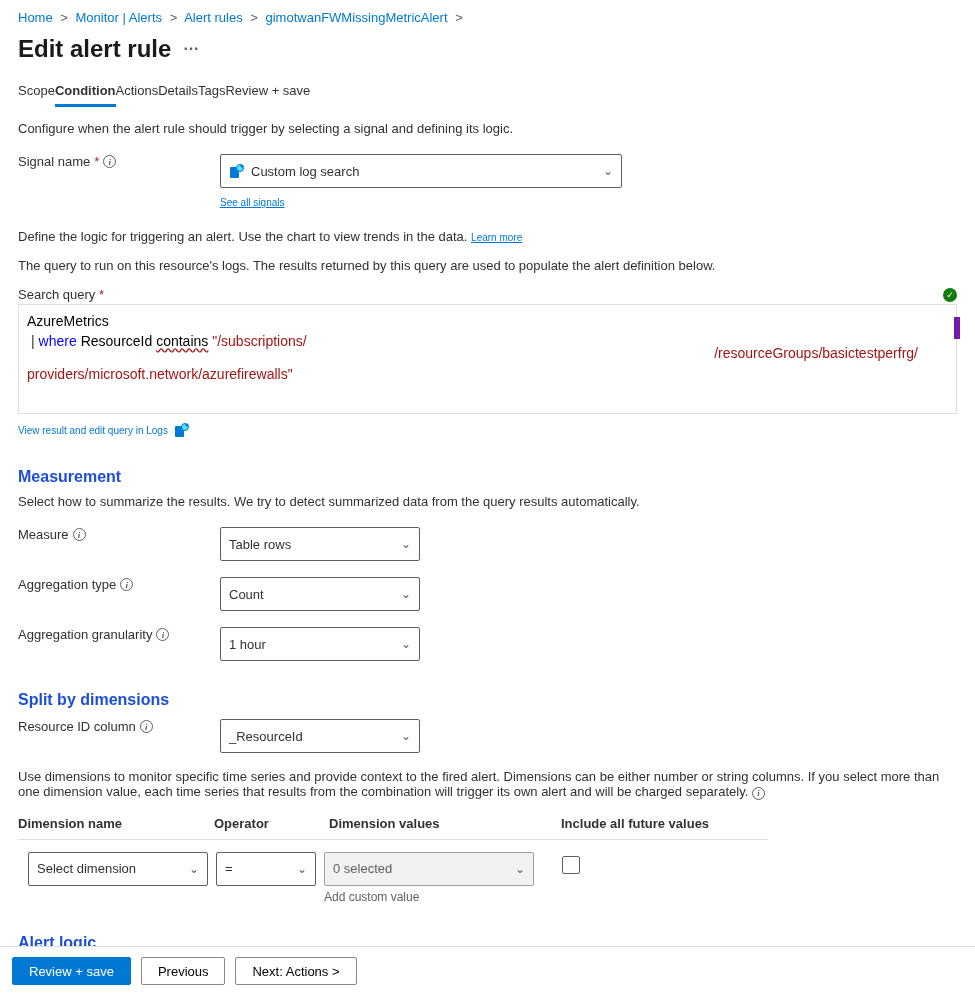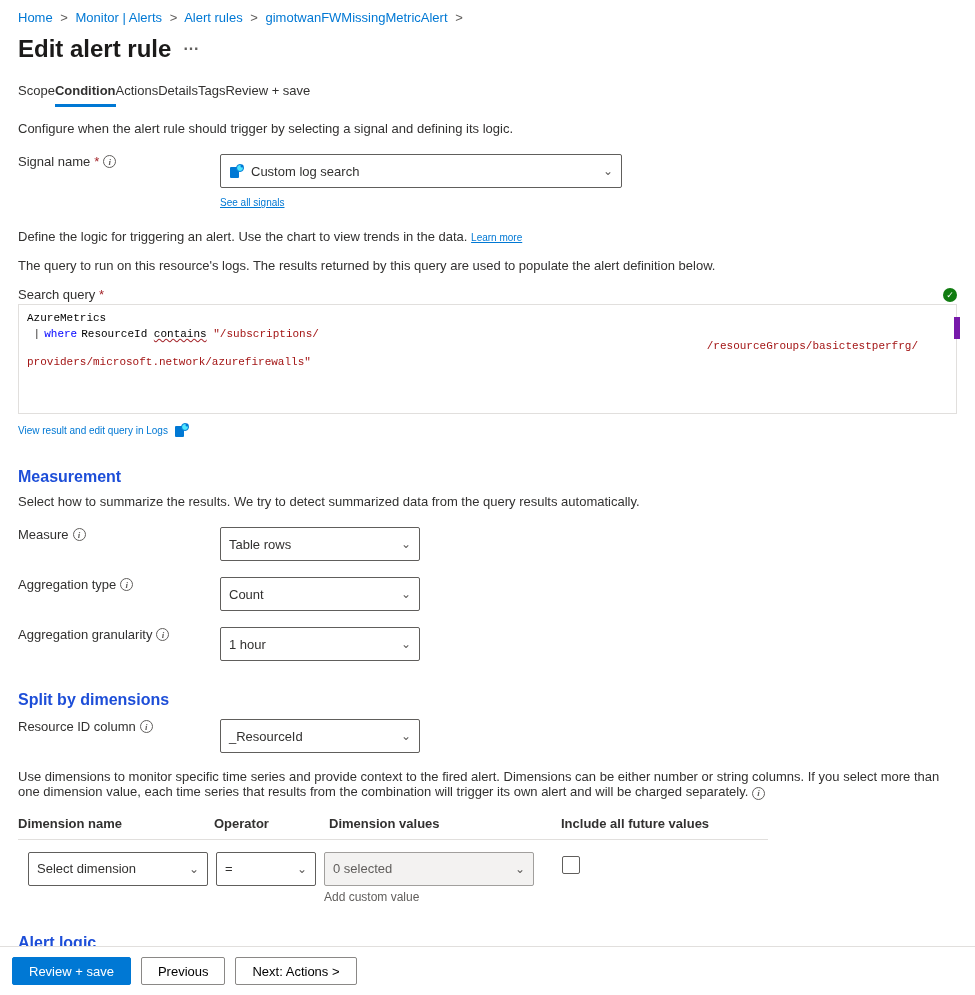--- a/index.html
+++ b/index.html
@@ -48,22 +48,22 @@
   .log-icon {
     width: 16px; height: 16px; position: relative; margin-right: 6px; display: inline-block;
   }
   .log-icon svg { width: 16px; height: 16px; }
   .link { color: #0078d4; text-decoration: underline; cursor: pointer; font-size: 10px; }
   .link.nou { text-decoration: none; }
   .sub-link { margin-left: 202px; margin-top: -10px; margin-bottom: 20px; }
   .section-text { font-size: 13px; margin-bottom: 14px; }
   .search-query-label { font-size: 13px; margin-bottom: 2px; display: flex; align-items: center; justify-content: space-between; }
   .query-box {
-    border: 1px solid #e1dfdd; padding: 6px 8px; font-family: Liberation Mono, monospace;
-    font-size: 11px; line-height: 1.45; background: #fff; margin-bottom: 8px;
+    border: 1px solid #e1dfdd; padding: 6px 8px; font-family: Liberation Sans, sans-serif;
+    font-size: 14px; line-height: 1.45; background: #fff; margin-bottom: 8px;
     min-height: 110px; position: relative;
   }
   .query-box .kw { color: #0000ff; }
   .query-box .id { color: #000; }
   .query-box .underline { text-decoration: underline wavy #a4262c; }
   .query-box .str { color: #a31515; }
   .query-caret { position: absolute; right: -4px; top: 12px; width: 6px; height: 22px; background: #7719aa; }
   .check-icon {
     width: 14px; height: 14px; background: #107c10; border-radius: 50%;
     display: inline-flex; align-items: center; justify-content: center; color: #fff; font-size: 9px;

